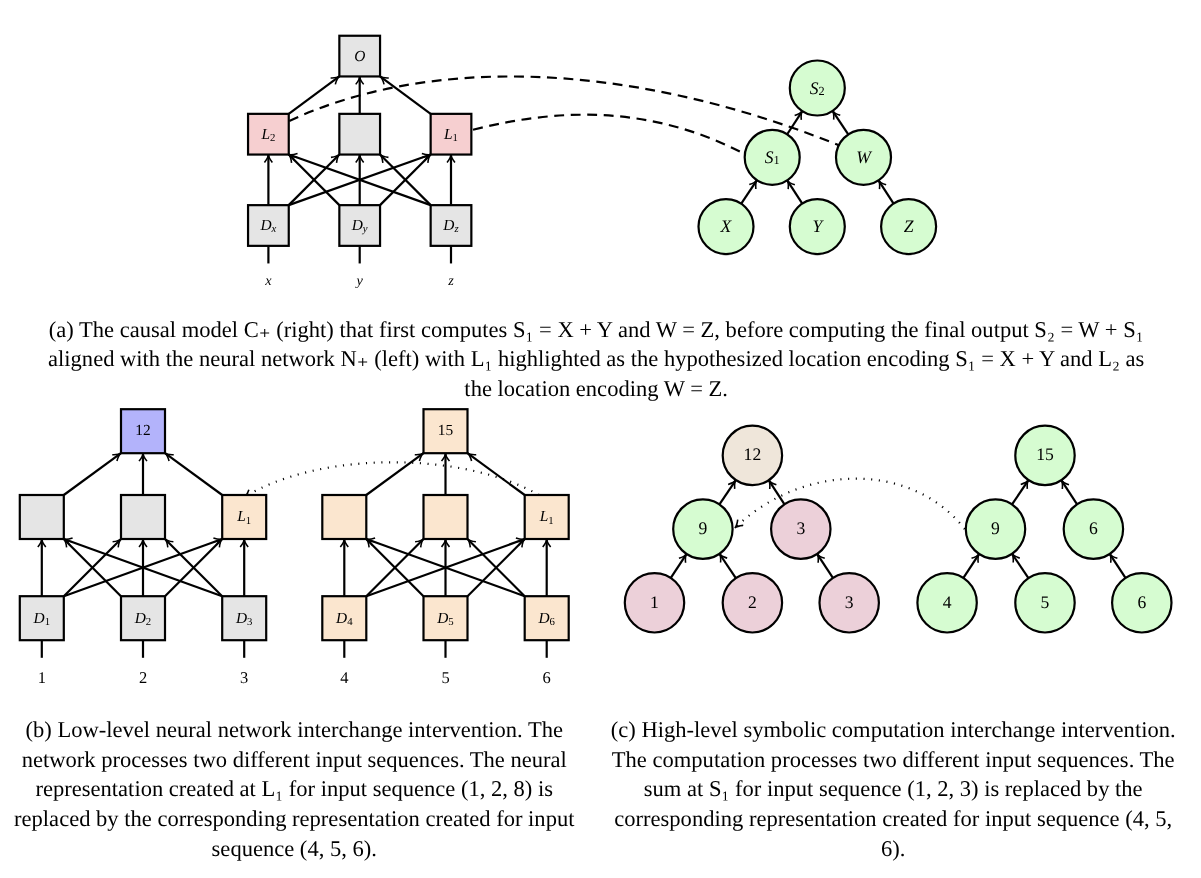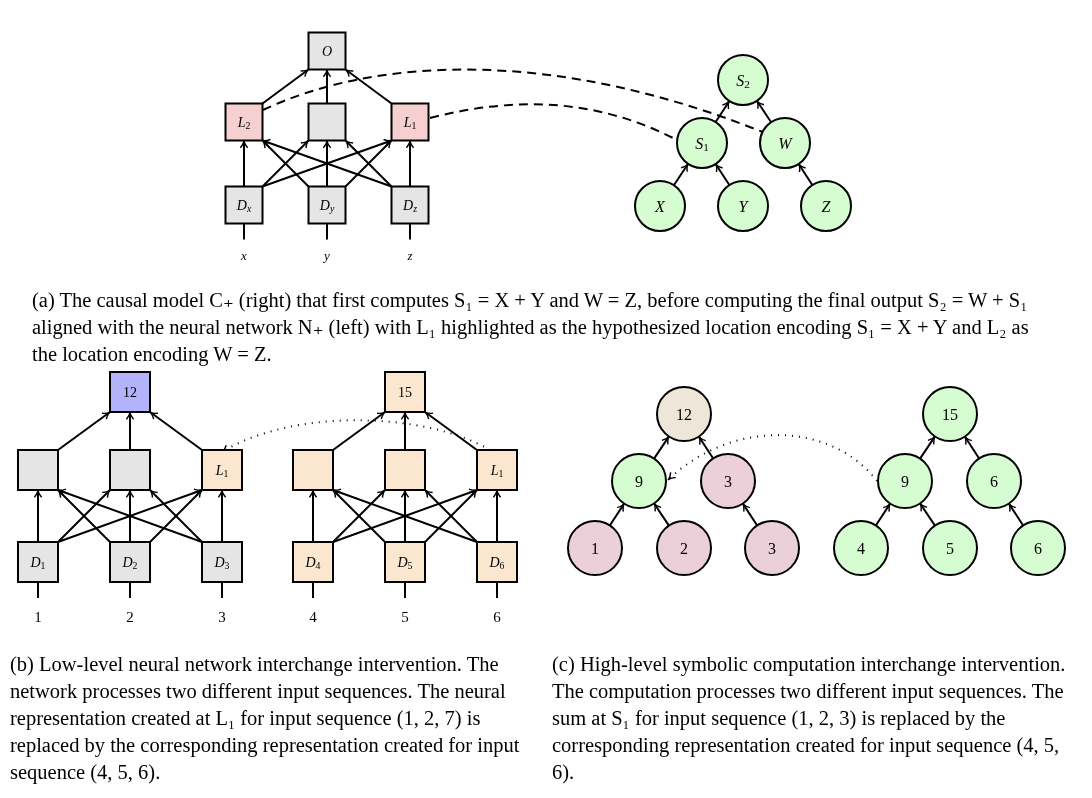--- a/index.html
+++ b/index.html
@@ -1,20 +1,20 @@
 <!DOCTYPE html>
 <html><head>
 <meta charset="utf-8">
 <style>
   html, body { margin:0; padding:0; background:#ffffff; }
   body { width:1092px; height:798px; position:relative; overflow:hidden;
          font-family:"Liberation Serif","DejaVu Serif",serif; color:#000; }
   svg#fig { position:absolute; left:0; top:0; }
   .nodelabel { font-family:"Liberation Serif","DejaVu Serif",serif; }
-  .caption { position:absolute; font-size:20.5px; line-height:27px; color:#000; }
+  .caption { position:absolute; font-size:20.5px; line-height:27px; color:#000;text-align:center; }
   #cap-a { left:32px; top:287px; width:1020px; }
   #cap-b { left:10px; top:651px; width:515px; }
   #cap-c { left:552px; top:651px; width:520px; }
 </style>
 </head>
 <body>
 
 <svg id="fig" width="1092" height="798" xmlns="http://www.w3.org/2000/svg">
   <defs>
     <marker id="arr" viewBox="0 0 10 10" refX="9" refY="5" markerWidth="9" markerHeight="9" orient="auto-start-reverse" markerUnits="userSpaceOnUse">
@@ -252,14 +252,14 @@
         <text x="950" y="548" text-anchor="middle" dominant-baseline="central" font-size="16" class="nodelabel">5</text>
       </g>
       <g>
         <circle cx="1038" cy="548" r="27" fill="#d6fcd1" stroke="#000" stroke-width="2"></circle>
         <text x="1038" y="548" text-anchor="middle" dominant-baseline="central" font-size="16" class="nodelabel">6</text>
       </g>
     </g>
 </svg>
 
 <div class="caption" id="cap-a">(a) The causal model C₊ (right) that first computes S₁ = X + Y and W = Z, before computing the final output S₂ = W + S₁ aligned with the neural network N₊ (left) with L₁ highlighted as the hypothesized location encoding S₁ = X + Y and L₂ as the location encoding W = Z.</div>
-<div class="caption" id="cap-b">(b) Low-level neural network interchange intervention. The network processes two different input sequences. The neural representation created at L₁ for input sequence (1, 2, 7) is replaced by the corresponding representation created for input sequence (4, 5, 6).</div>
+<div class="caption" id="cap-b">(b) Low-level neural network interchange intervention. The network processes two different input sequences. The neural representation created at L₁ for input sequence (1, 2, 8) is replaced by the corresponding representation created for input sequence (4, 5, 6).</div>
 <div class="caption" id="cap-c">(c) High-level symbolic computation interchange intervention. The computation processes two different input sequences. The sum at S₁ for input sequence (1, 2, 3) is replaced by the corresponding representation created for input sequence (4, 5, 6).</div>
 
 </body></html>

